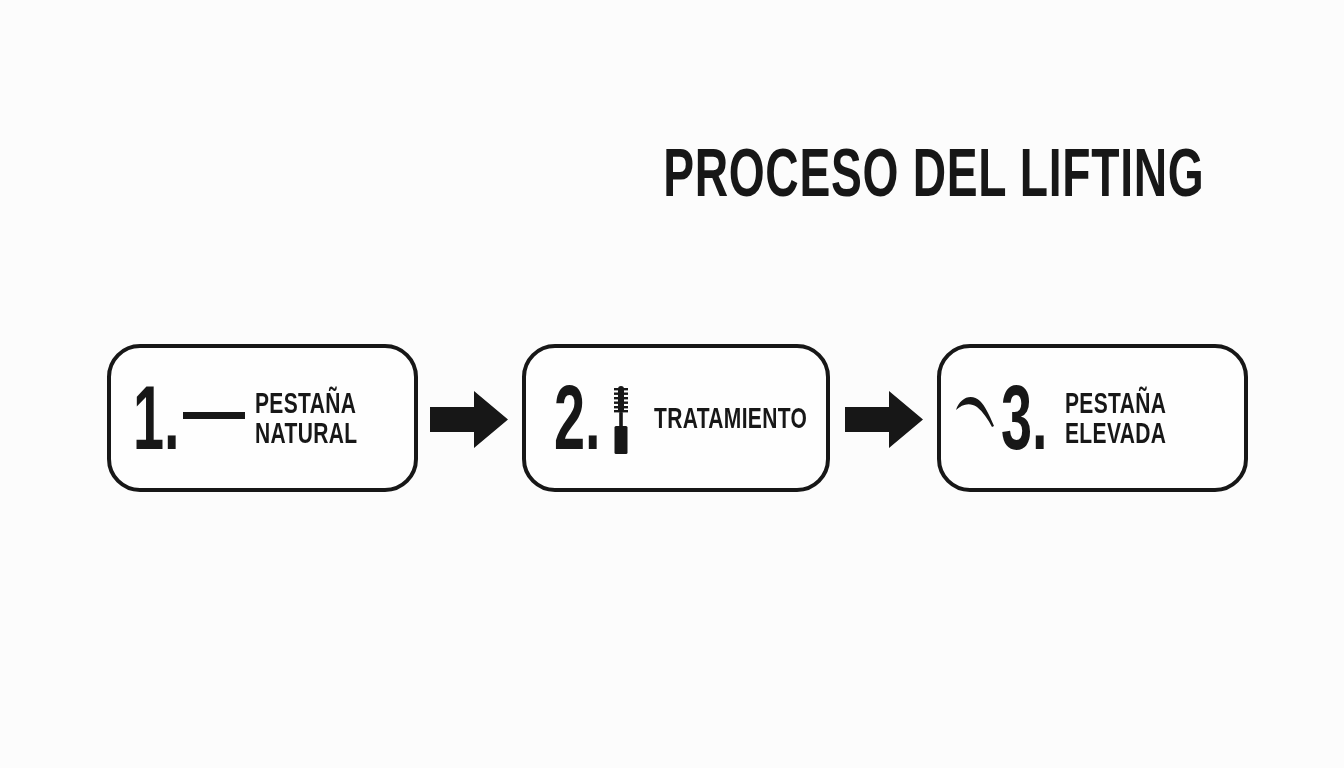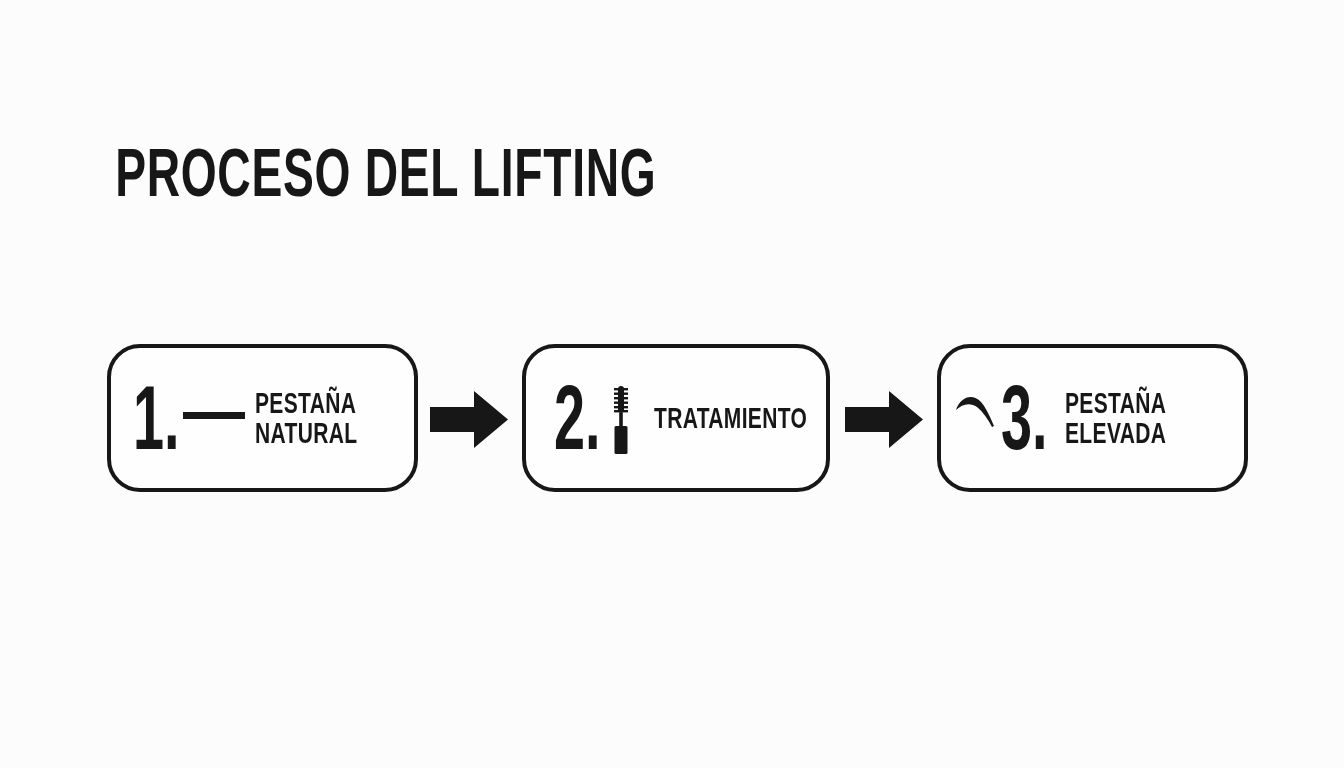--- a/index.html
+++ b/index.html
@@ -18,21 +18,21 @@
     width: 1344px;
     height: 768px;
   }
 
   
   .title-wrap {
     position: absolute;
     top: 138px;
     left: 0;
     width: 1344px;
-    text-align: left;
+    text-align: right;
     white-space: nowrap;
   }
   .title-text {
     display: inline-block;
     font-size: 68px;
     line-height: 1;
     font-weight: 700;
     color: #171717;
     letter-spacing: 1px;
     transform: scaleX(0.68) translateX(-18px);

